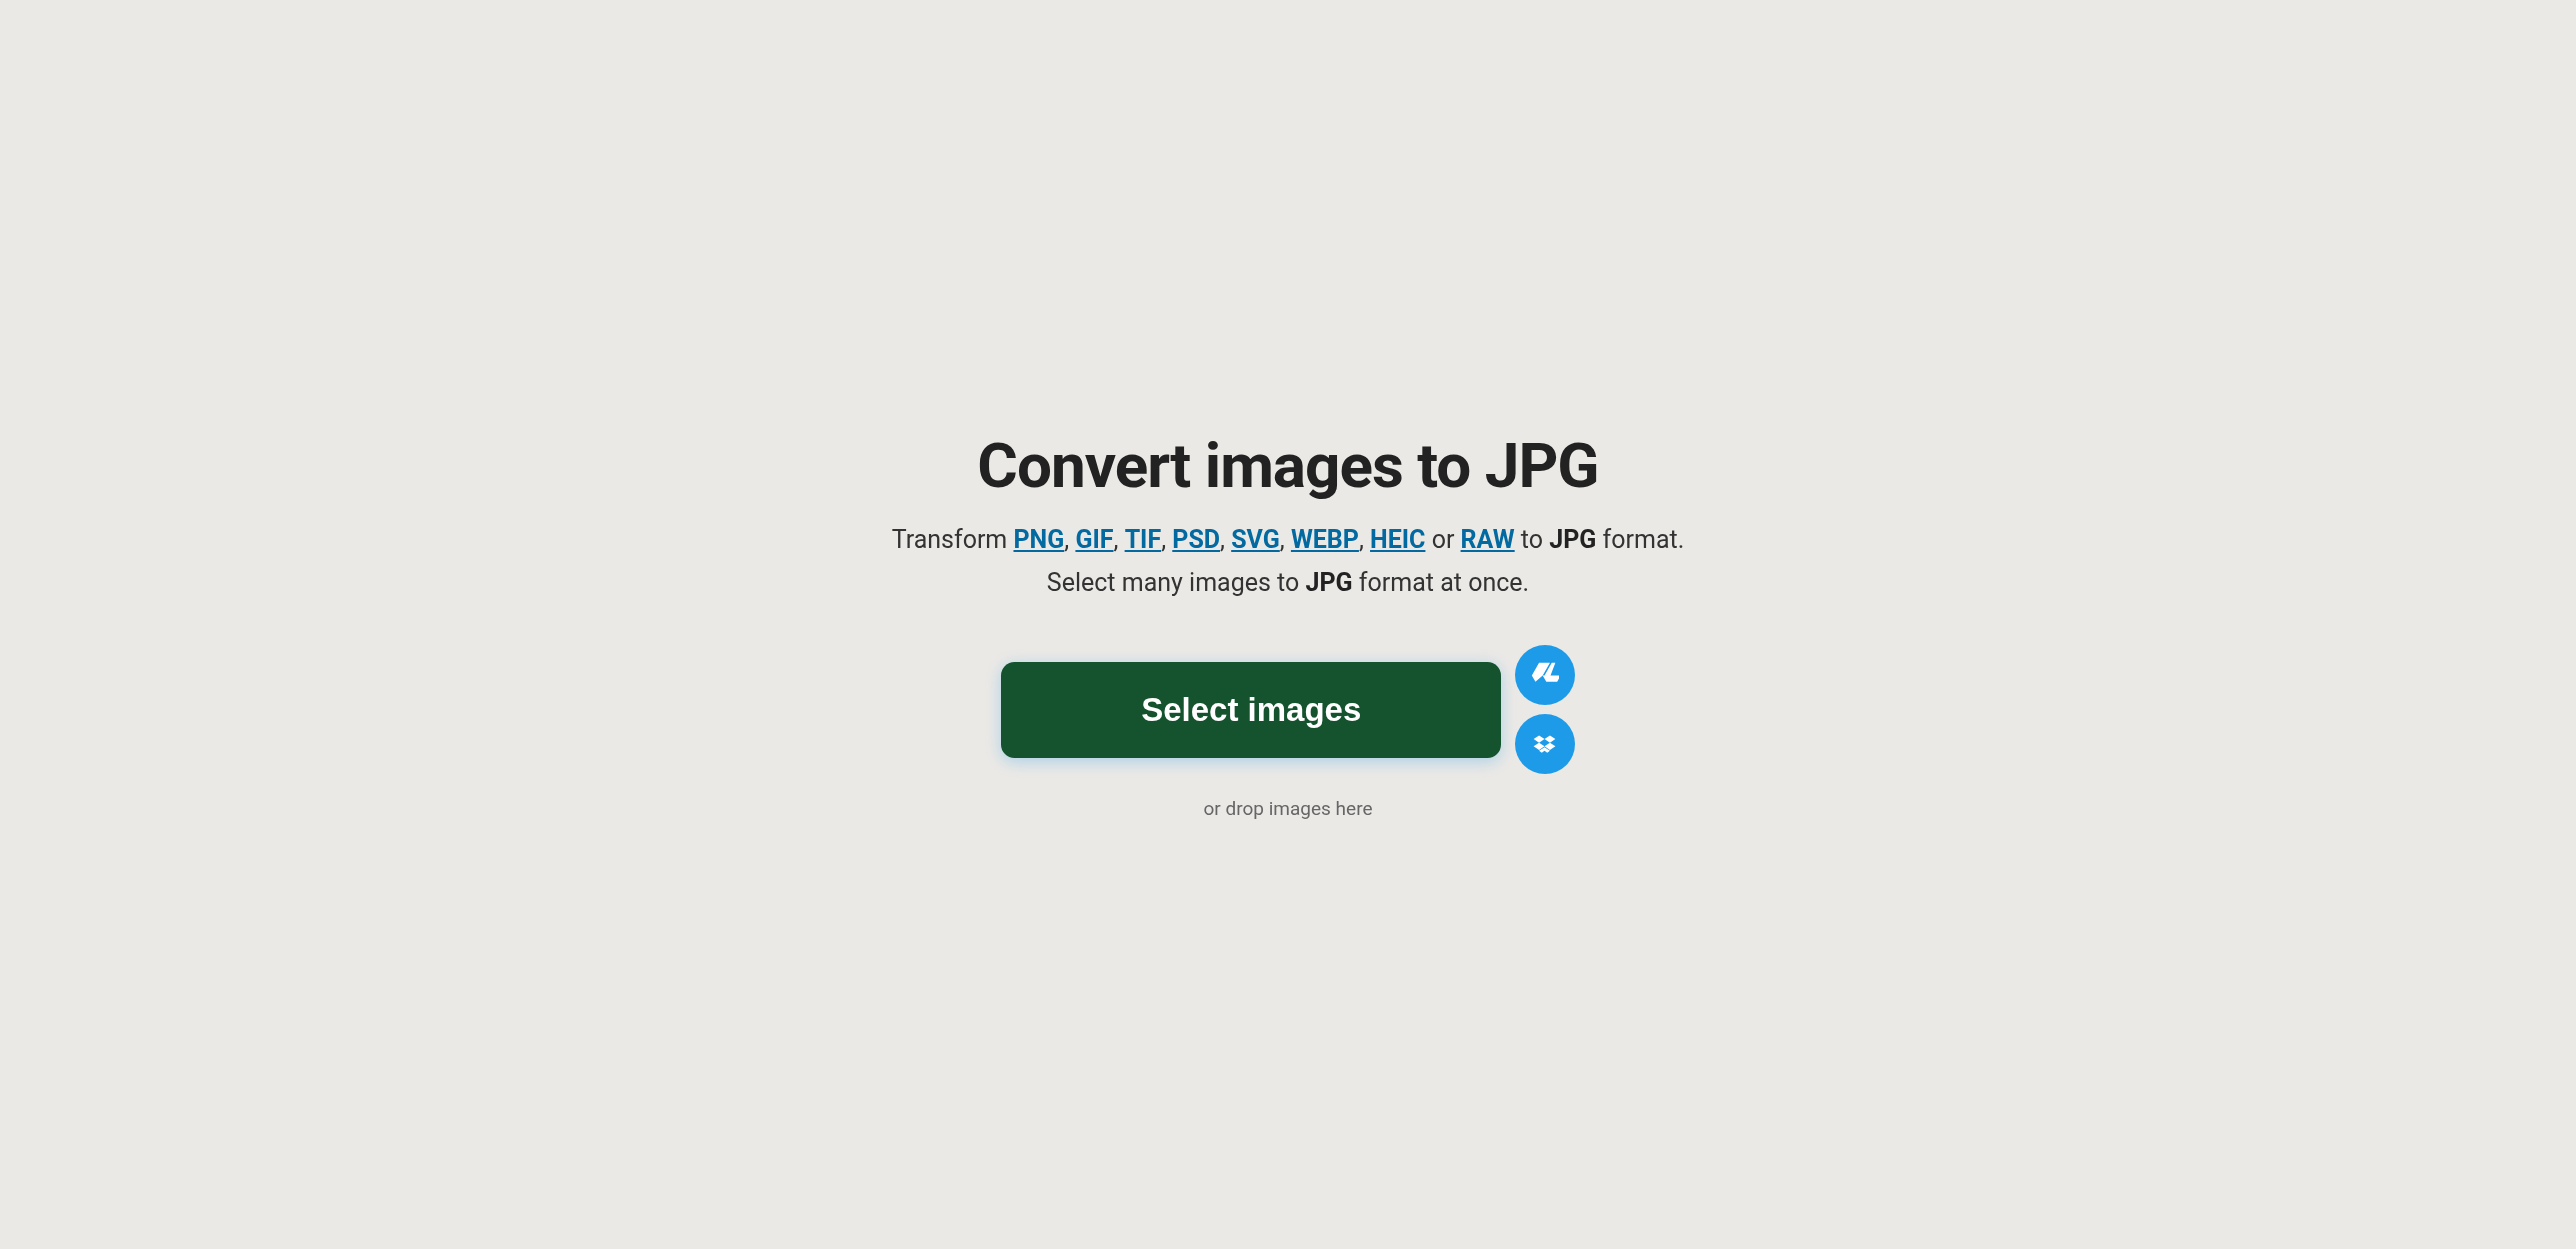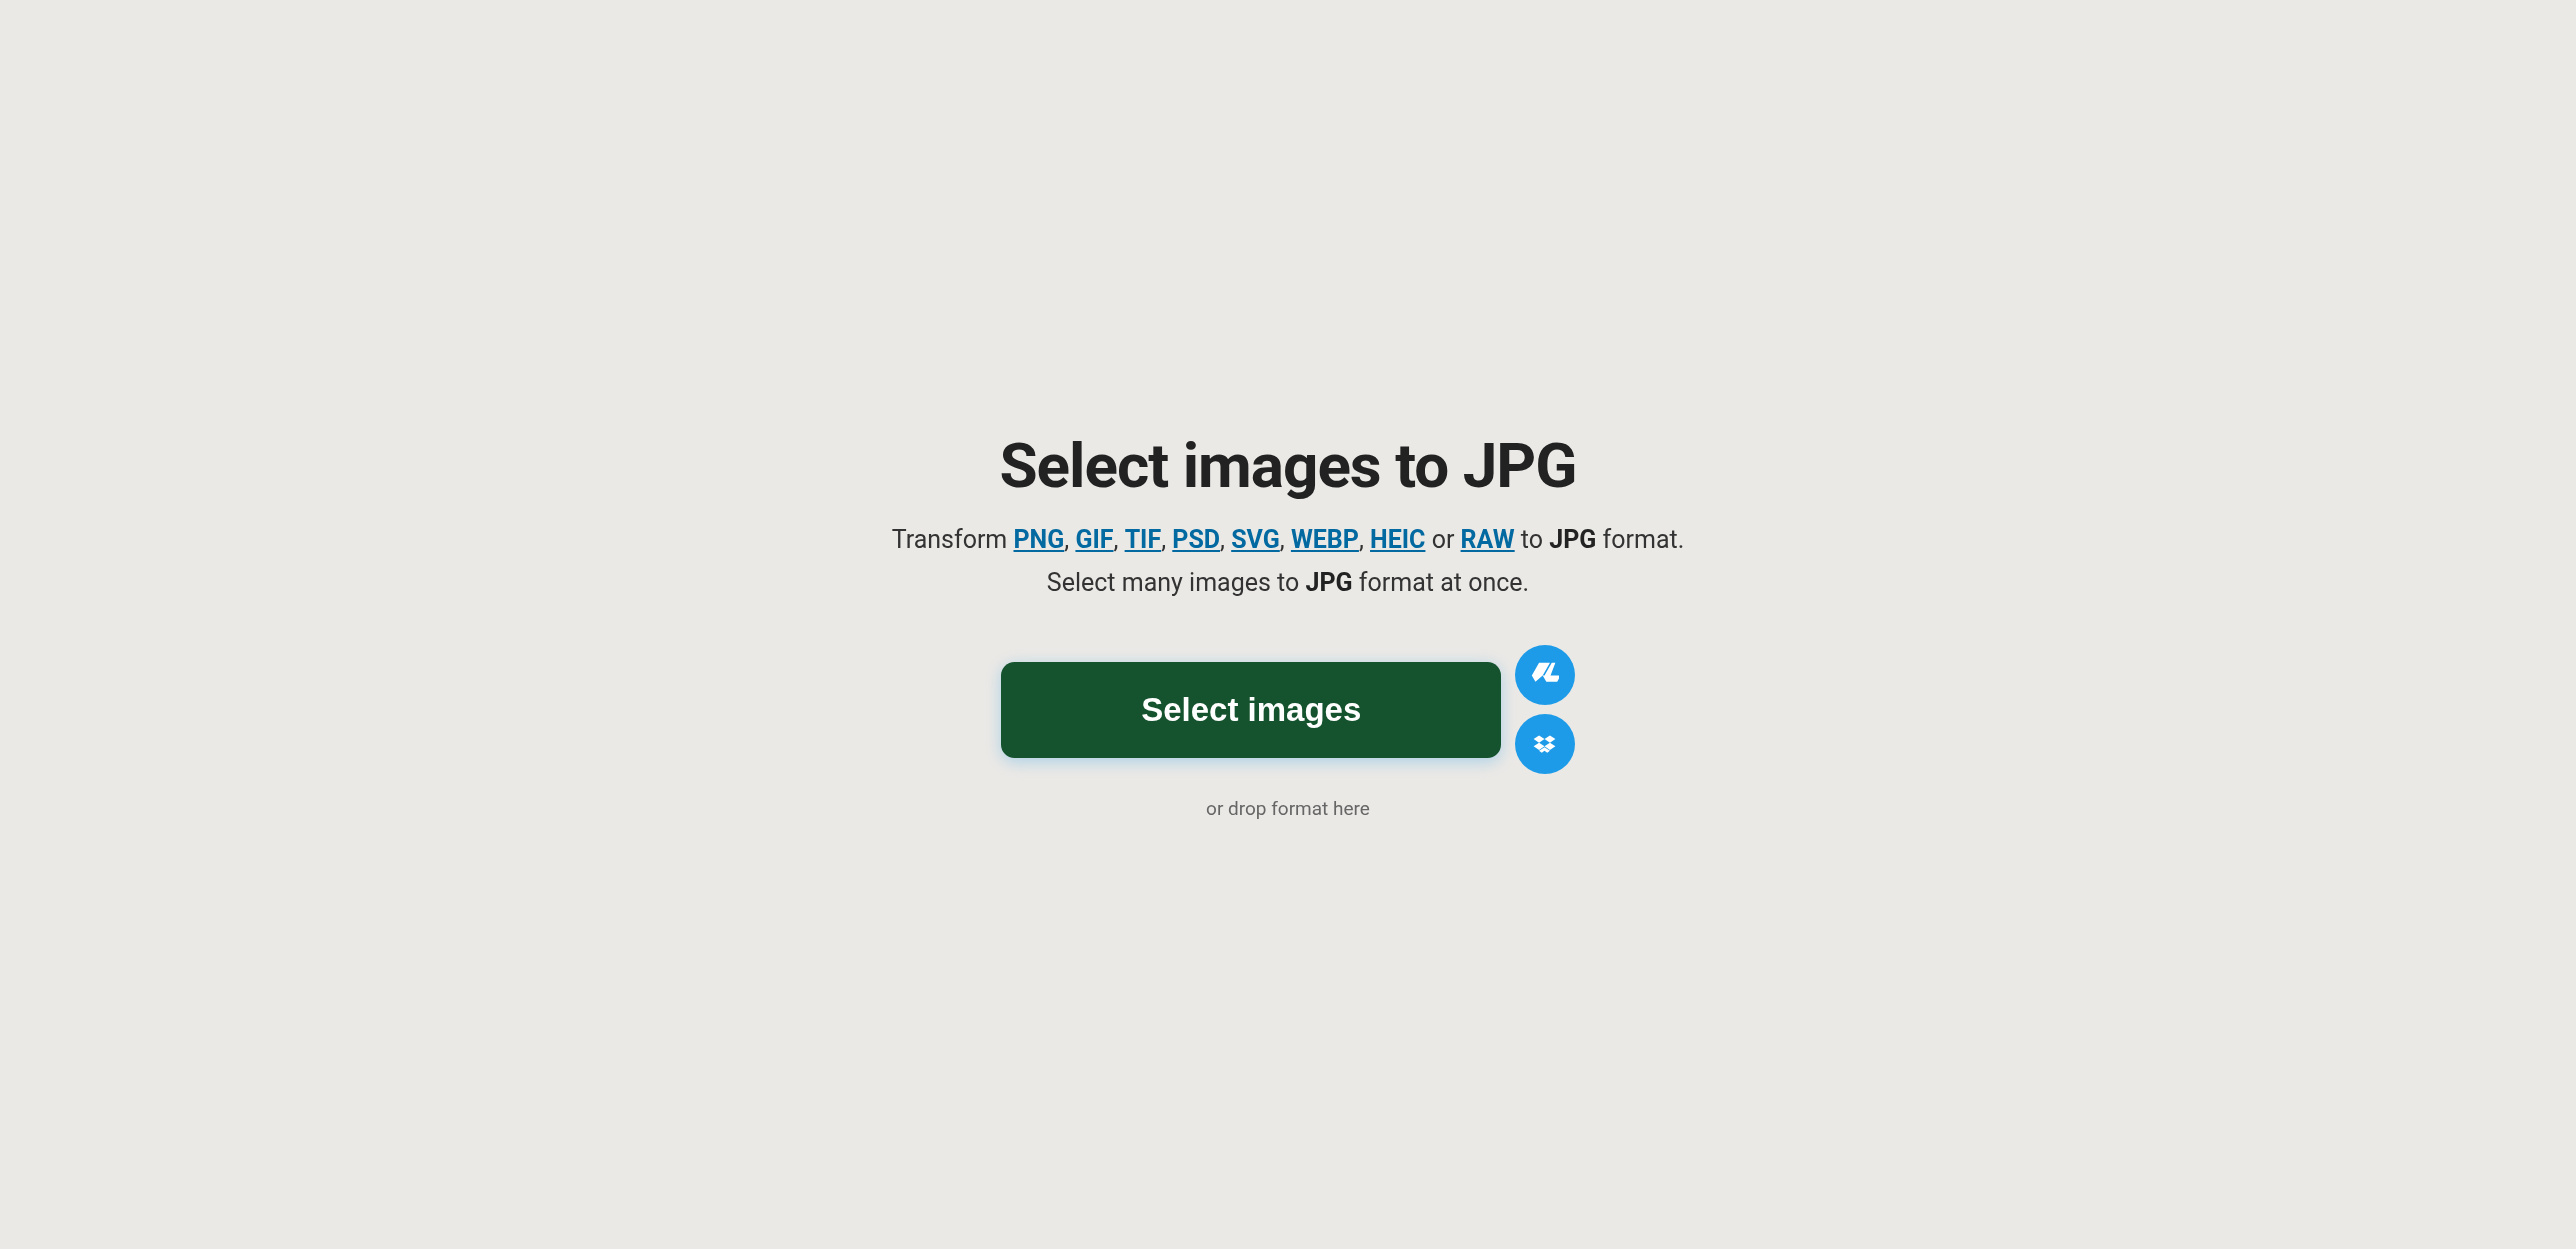--- a/index.html
+++ b/index.html
@@ -118,21 +118,21 @@
       font-size: 19px;
       color: #666;
       text-align: center;
       margin-top: 3.8px;
     }
   </style>
 </head>
 <body>
 
 <div class="container">
-  <h1 class="main-title">Select images to JPG</h1>
+  <h1 class="main-title">Convert images to JPG</h1>
 
   <p class="subtitle">
     <span>Transform </span><span class="highlight">PNG</span><span>, </span><span class="highlight">GIF</span><span>, </span><span class="highlight">TIF</span><span>, </span><span class="highlight">PSD</span><span>, </span><span class="highlight">SVG</span><span>, </span><span class="highlight">WEBP</span><span>, </span><span class="highlight">HEIC</span><span> or </span><span class="highlight">RAW</span><span> to </span><span class="bold">JPG</span><span> format.</span>
   </p>
 
   <p class="second-line">
     <span>Select many images to </span><span class="bold">JPG</span><span> format at once.</span>
   </p>
 
   <div class="action-area">
@@ -148,15 +148,15 @@
 
       <button class="icon-btn" title="Dropbox">
 
         <svg viewBox="0 0 24 24">
           <path d="M12 7.5L7.5 4.5 3 7.5 7.5 10.5 12 7.5zM12 7.5L16.5 10.5 21 7.5 16.5 4.5 12 7.5zM7.5 10.5L3 13.5 7.5 16.5 12 13.5 7.5 10.5zM16.5 10.5L12 13.5 16.5 16.5 21 13.5 16.5 10.5zM12 14.25L7.5 17.25 9.75 18.75 12 17.25 14.25 18.75 16.5 17.25 12 14.25z" fill="white"></path>
         </svg>
       </button>
     </div>
   </div>
 
-  <p class="drop-text">or drop format here</p>
+  <p class="drop-text">or drop images here</p>
 </div>
 
 
 </body></html>

